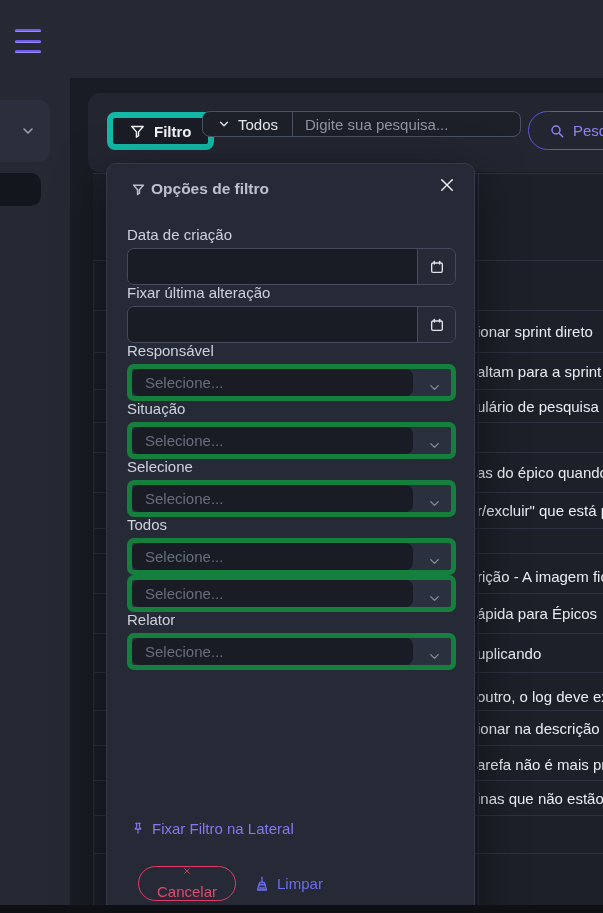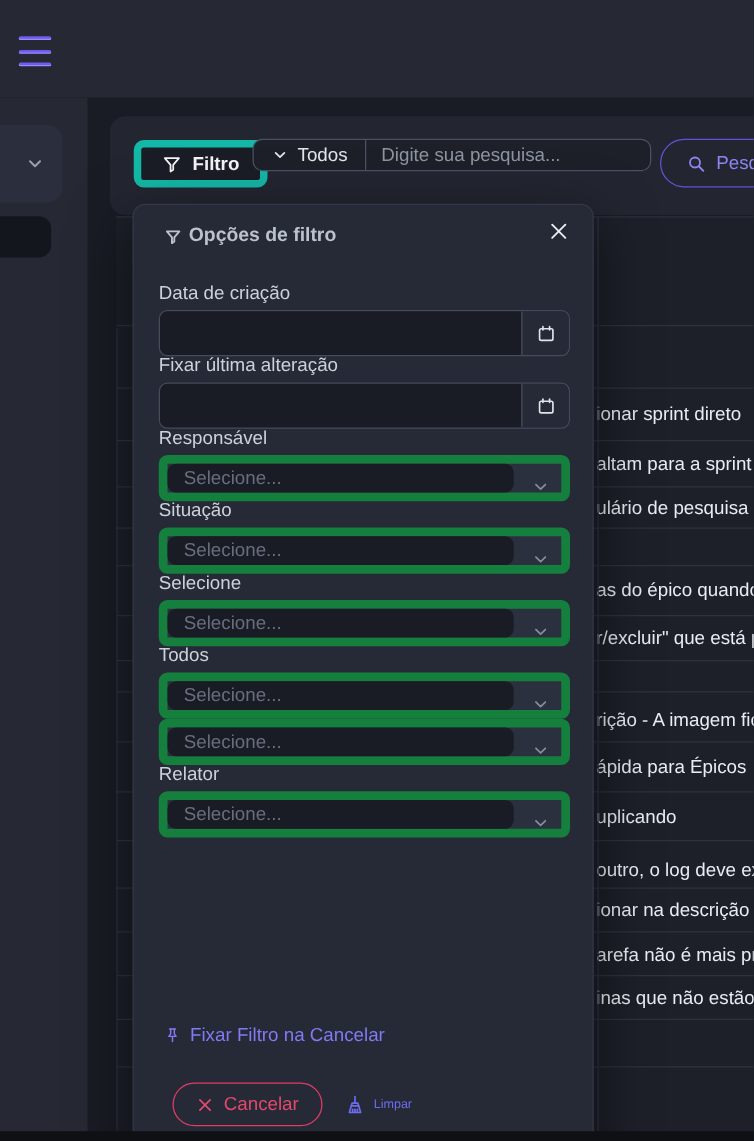--- a/index.html
+++ b/index.html
@@ -53,32 +53,32 @@
   .panel { position:absolute; left:106px; top:163px; width:369px; height:868px; background:#262a36;
     border:1px solid #343949; border-radius:10px; box-shadow:0 14px 48px rgba(0,0,0,0.55); z-index:10; }
   .panel-header { position:absolute; left:24px; top:16px; display:flex; align-items:center; gap:5px; color:#bcc2cc; font-size:15.5px; font-weight:bold; }
   .panel-close { position:absolute; right:14px; top:10px; width:22px; height:22px; color:#eceef2; cursor:pointer; background:transparent; border:none; }
   .fields { position:absolute; left:20px; top:63px; width:329px; }
   .fgroup { }
   .flabel { font-size:15px; color:#ccd2db; line-height:16px; margin-bottom:5px; }
   .date-input { display:flex; height:37px; border:1px solid #454b5c; border-radius:7px; overflow:hidden; }
   .date-input .din { flex:1; background:#191c25; border:none; outline:none; color:#e6e9ee; font-size:14px; padding:0 10px; font-family:"Liberation Sans", sans-serif; }
   .date-input .cal-btn { width:38px; background:#262a36; border:none; border-left:1px solid #454b5c; display:flex; align-items:center; justify-content:center; color:#dfe3ea; cursor:pointer; }
-  .select { position:relative; height:37px; background:#2b303e; border:7px solid #15803d; border-radius:7px; cursor:pointer;text-align:center; }
+  .select { position:relative; height:37px; background:#2b303e; border:5px solid #15803d; border-radius:7px; cursor:pointer;text-align:center; }
   .select .sel-inner { position:absolute; left:0; top:0; bottom:0; right:38px; background:#191c25; border-radius:7px;
     display:flex; align-items:center; padding:0 13px; color:#676e7e; font-size:15px; }
   .select .sel-chev { position:absolute; right:9px; top:11px; color:#858c9c; }
   .pin-link { position:absolute; left:24px; top:656px; display:flex; align-items:center; gap:7px; color:#8379f2; font-size:15px; cursor:pointer; text-decoration:none; }
   .panel-footer { position:absolute; left:20px; top:702px; display:flex; align-items:center; }
   .btn-aplicar { height:35px; padding:0 20px; display:flex; align-items:center; gap:8px; background:#6e5bf2; color:#ffffff;
     border:none; border-radius:18px; font-size:15px; cursor:pointer; font-family:"Liberation Sans", sans-serif; }
   .btn-cancelar { height:35px; margin-left:11px; padding:0 18px; display:flex; align-items:center; gap:8px; background:transparent;
-    color:#e4486c; border:1.5px solid #e23a68; border-radius:18px; font-size:15px; cursor:pointer; font-family:"Liberation Sans", sans-serif; }
+    color:#e4486c; border:1.5px solid #e23a68; border-radius:18px; font-size:15px; cursor:pointer; font-family:"Liberation Sans", sans-serif;flex-direction:column; }
   .btn-limpar { height:35px; margin-left:17px; display:flex; align-items:center; gap:6px; background:transparent; border:none;
-    color:#6c6cf0; font-size:10px; cursor:pointer; font-family:"Liberation Sans", sans-serif; }
+    color:#6c6cf0; font-size:15px; cursor:pointer; font-family:"Liberation Sans", sans-serif; }
 </style>
 </head>
 <body>
 
 <div class="topbar">
   <div class="hamburger">
     <span></span>
       <span></span>
       <span></span>
   </div>
@@ -250,21 +250,21 @@
       </div>
     </div>
   </div>
 
   <a class="pin-link">
     <svg width="14" height="15" viewBox="0 0 24 24" fill="none" stroke="currentColor" stroke-width="2" stroke-linecap="round" stroke-linejoin="round">
         <path d="M8 3h8"></path>
         <path d="M9.5 3v6.5L7 13h10l-2.5-3.5V3"></path>
         <path d="M12 13v7"></path>
       </svg>
-    <span>Fixar Filtro na Cancelar</span>
+    <span>Fixar Filtro na Lateral</span>
   </a>
 
   <div class="panel-footer">
     <button class="btn-cancelar">
       <svg width="14" height="14" viewBox="0 0 24 24" fill="none" stroke="currentColor" stroke-width="2.4" stroke-linecap="round">
           <line x1="5" y1="5" x2="19" y2="19"></line>
           <line x1="19" y1="5" x2="5" y2="19"></line>
         </svg>
       <span>Cancelar</span>
     </button>

